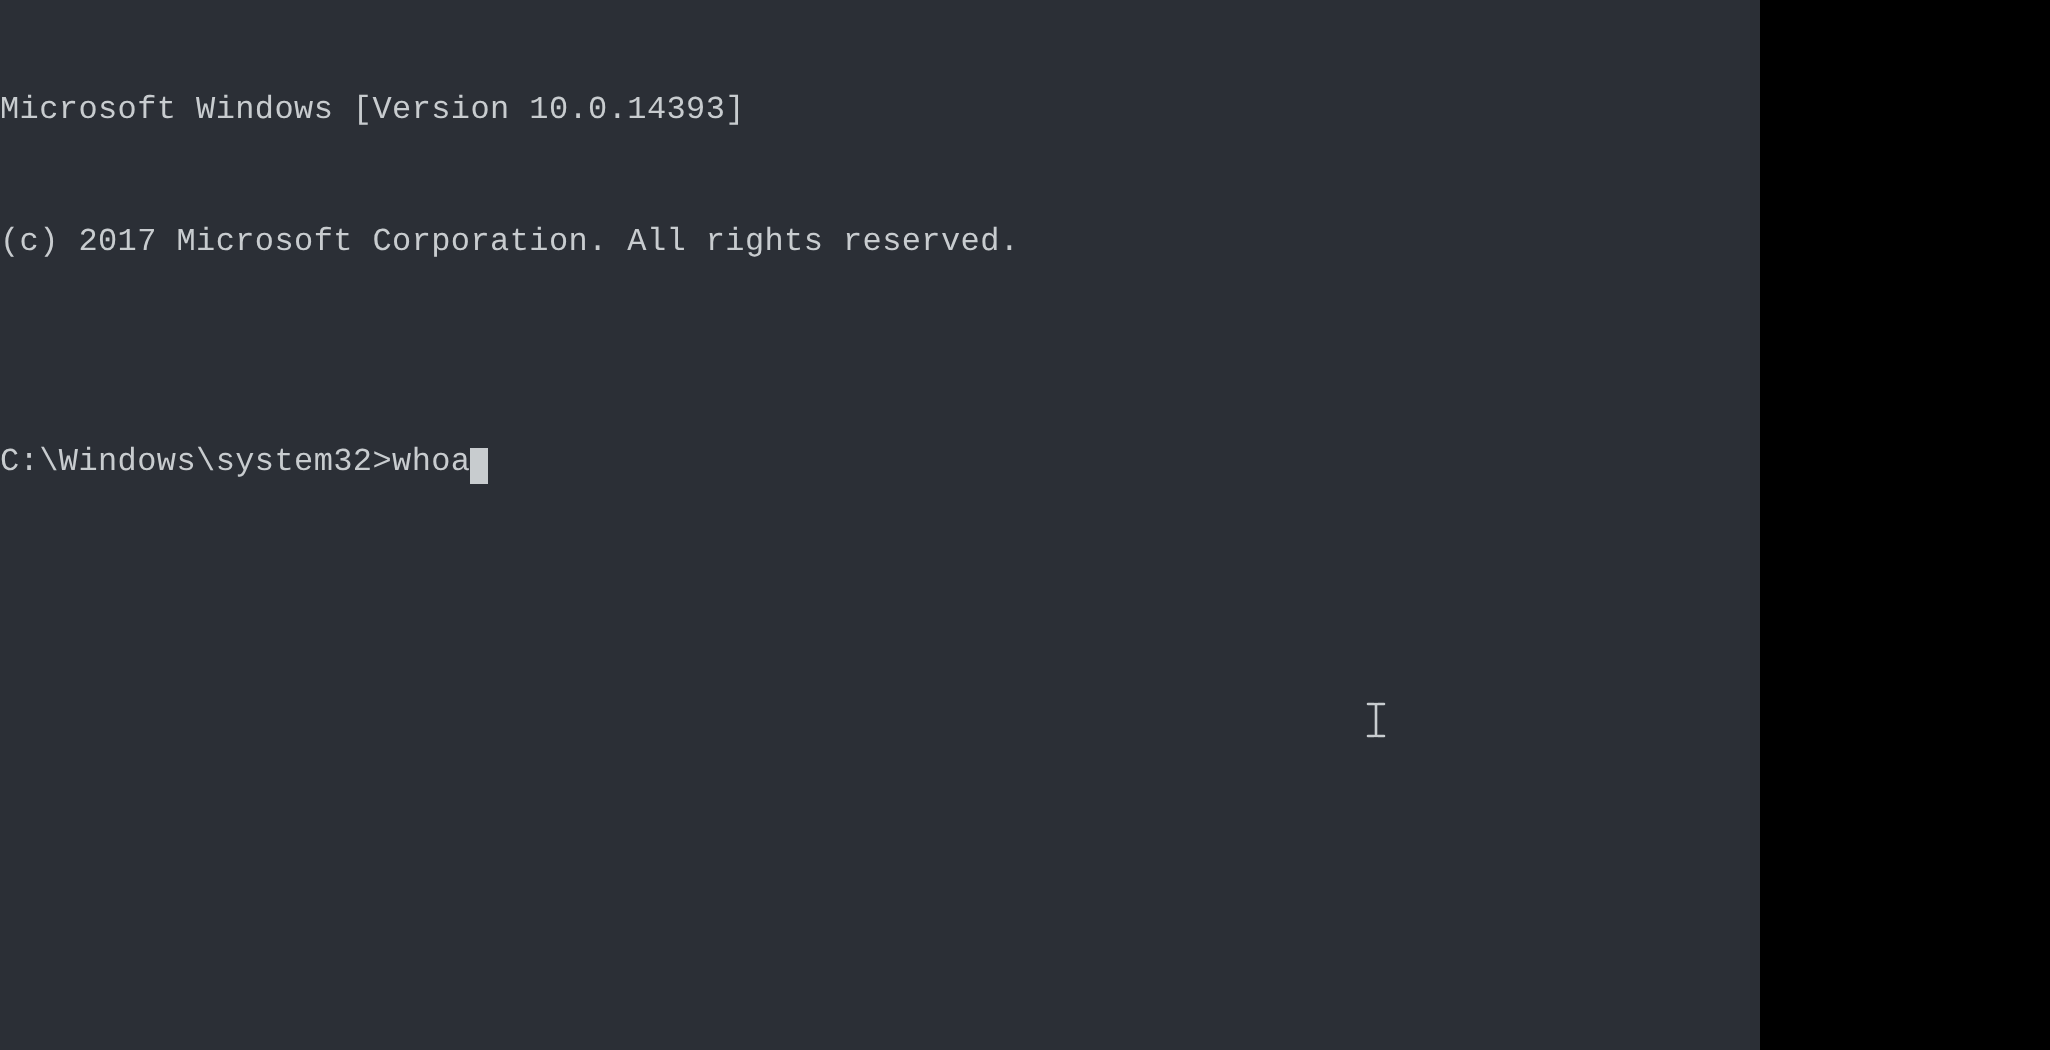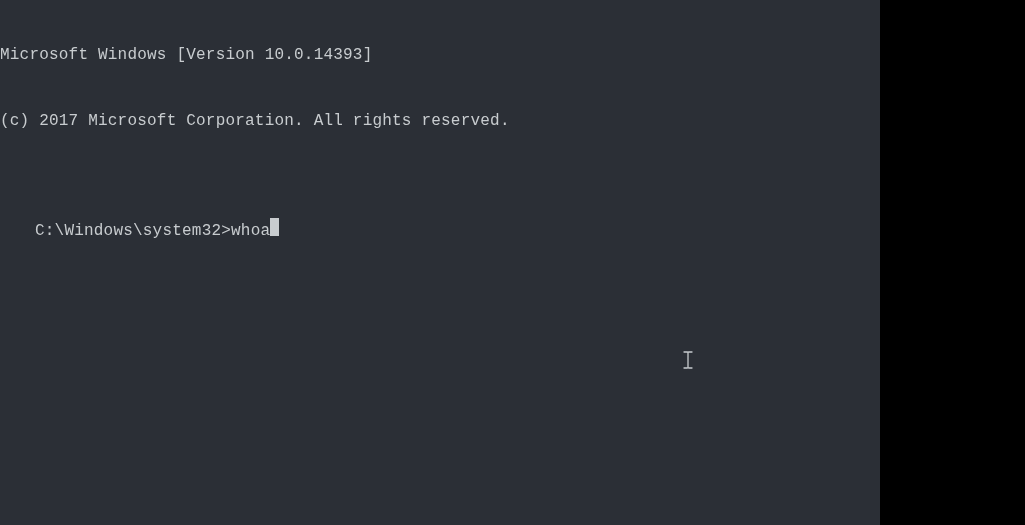--- a/index.html
+++ b/index.html
@@ -32,22 +32,21 @@
       left: 880px;
       width: 145px;
       height: 525px;
       background: #000000;
     }
     .line {
       display: block;
     }
     .prompt-line {
       display: flex;
-      align-items: flex-start;
-      padding-left: 35px;
+      align-items: flex-end;
     }
     .cursor {
       display: inline-block;
       width: 9px;
       height: 18px;
       background: #c8cccf;
       vertical-align: middle;
       margin-top: -2px;
     }
     .ibeam-cursor {

